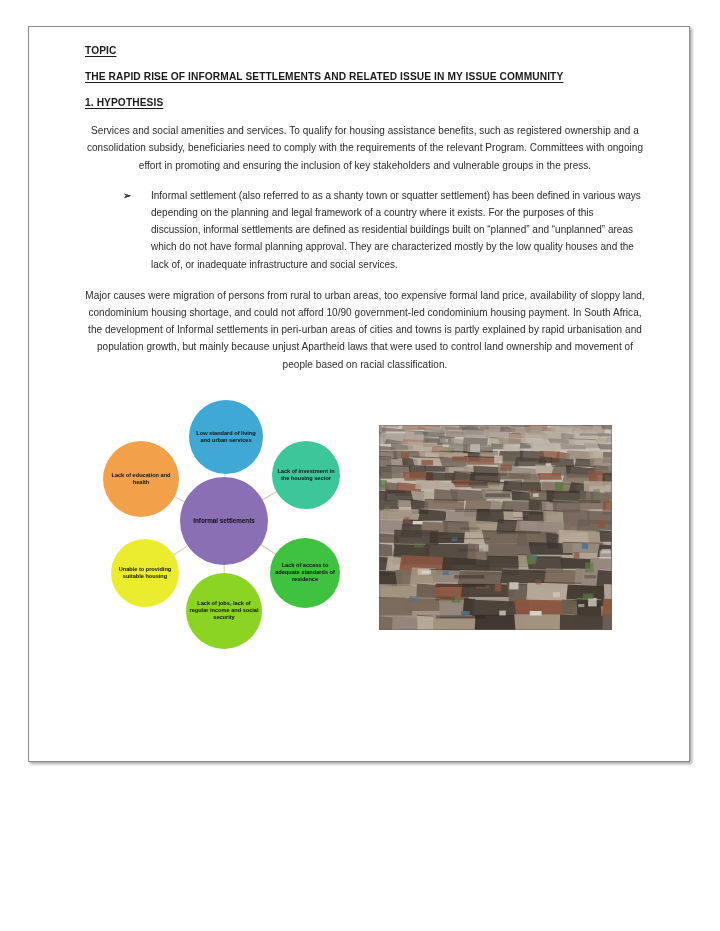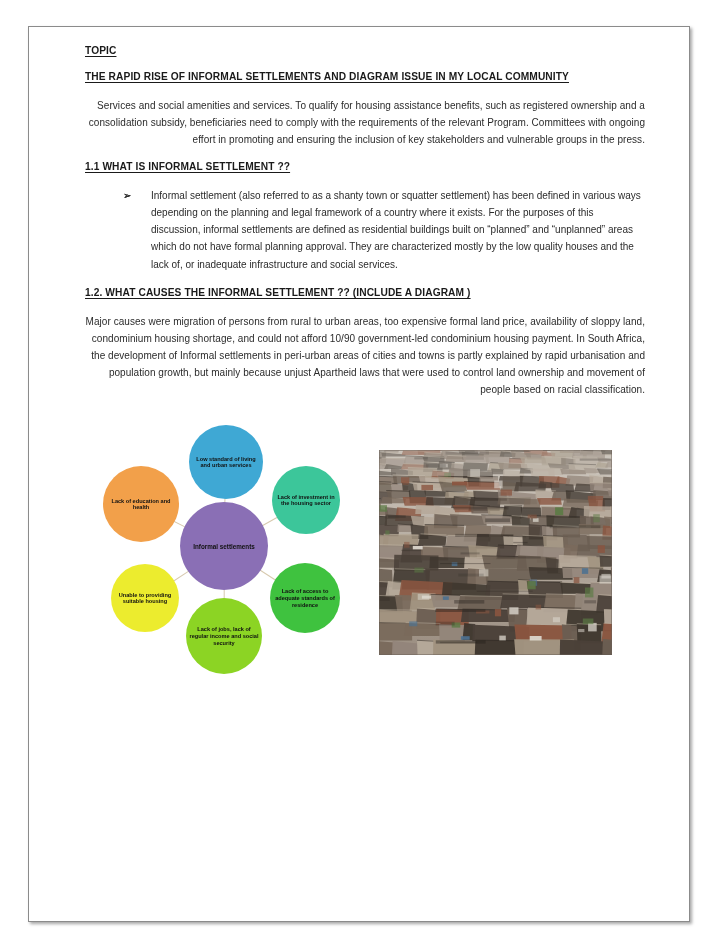--- a/index.html
+++ b/index.html
@@ -14,21 +14,21 @@
     overflow: hidden;
     font-family: "Liberation Sans", sans-serif;
   }
 
   
   #page-sheet {
     position: absolute;
     left: 28px;
     top: 26px;
     width: 662px;
-    height: 896px;
+    height: 736px;
     background: #ffffff;
     border: 1px solid #8b8b8b;
     box-shadow: 2px 2px 3px rgba(0,0,0,0.35);
     box-sizing: border-box;
     overflow: hidden;
     padding-left: 28px;
   }
 
   #doc-body {
     position: absolute;
@@ -48,21 +48,21 @@
   }
   .hd span.u {
     text-decoration: underline;
     text-underline-offset: 2px;
   }
   .para {
     font-size: 10px;
     color: #2b2b2b;
     line-height: 1.72;
     margin: 0 0 13px 0;
-    text-align: right;
+    text-align: center;
     letter-spacing: 0.05px;
   }
 
   
   ul.arrow-list {
     list-style: none;
     margin: 0 0 14px 0;
     padding: 0 0 0 38px;
   }
   ul.arrow-list > li {
@@ -136,39 +136,36 @@
 <body>
 
 <div id="page-sheet">
   <div id="doc-body">
 
     <div class="hd">
       <span class="u">TOPIC</span>
     </div>
 
     <div class="hd">
-      <span class="u">THE RAPID RISE OF INFORMAL SETTLEMENTS AND DIAGRAM ISSUE IN MY LOCAL COMMUNITY</span>
+      <span class="u">THE RAPID RISE OF INFORMAL SETTLEMENTS AND RELATED ISSUE IN MY ISSUE COMMUNITY</span>
     </div>
 
+    <div class="hd">
+      <span class="u">1. HYPOTHESIS</span>
+    </div>
 
     <p class="para">Services and social amenities and services. To qualify for housing assistance benefits, such as registered ownership and a consolidation subsidy, beneficiaries need to comply with the requirements of the relevant Program. Committees with ongoing effort in promoting and ensuring the inclusion of key stakeholders and vulnerable groups in the press.</p>
 
-    <div class="hd">
-      <span class="u">1.1 WHAT IS INFORMAL SETTLEMENT ??</span>
-    </div>
 
     <ul class="arrow-list" id="bullet-list">
         <li><span class="marker">➢</span></li>
         <li><span class="marker">➢</span></li>
         <li><span class="marker">➢</span><span>Informal settlement (also referred to as a shanty town or squatter settlement) has been defined in various ways depending on the planning and legal framework of a country where it exists. For the purposes of this discussion, informal settlements are defined as residential buildings built on “planned” and “unplanned” areas which do not have formal planning approval. They are characterized mostly by the low quality houses and the lack of, or inadequate infrastructure and social services.</span></li>
       </ul>
 
-    <div class="hd">
-      <span class="u">1.2. WHAT CAUSES THE INFORMAL SETTLEMENT ?? (INCLUDE A DIAGRAM )</span>
-    </div>
 
     <p class="para">Major causes were migration of persons from rural to urban areas, too expensive formal land price, availability of sloppy land, condominium housing shortage, and could not afford 10/90 government-led condominium housing payment. In South Africa, the development of Informal settlements in peri-urban areas of cities and towns is partly explained by rapid urbanisation and population growth, but mainly because unjust Apartheid laws that were used to control land ownership and movement of people based on racial classification.</p>
 
     <div id="figure-row">
 
       <div id="bubble-diagram">
           <div class="spoke" style="background: rgb(215, 201, 174); width: 9.02381px; left: 132px; top: 86.0119px; transform: rotate(-1.54699rad);"></div>
           <div class="spoke" style="background: rgb(215, 201, 174); width: 22.0213px; left: 167.63px; top: 107.451px; transform: rotate(-0.511231rad);"></div>
           <div class="spoke" style="background: rgb(215, 201, 174); width: 23.2549px; left: 166.344px; top: 150.69px; transform: rotate(0.570713rad);"></div>
           <div class="spoke" style="background: rgb(215, 201, 174); width: 14px; left: 131px; top: 170px; transform: rotate(1.5708rad);"></div>

